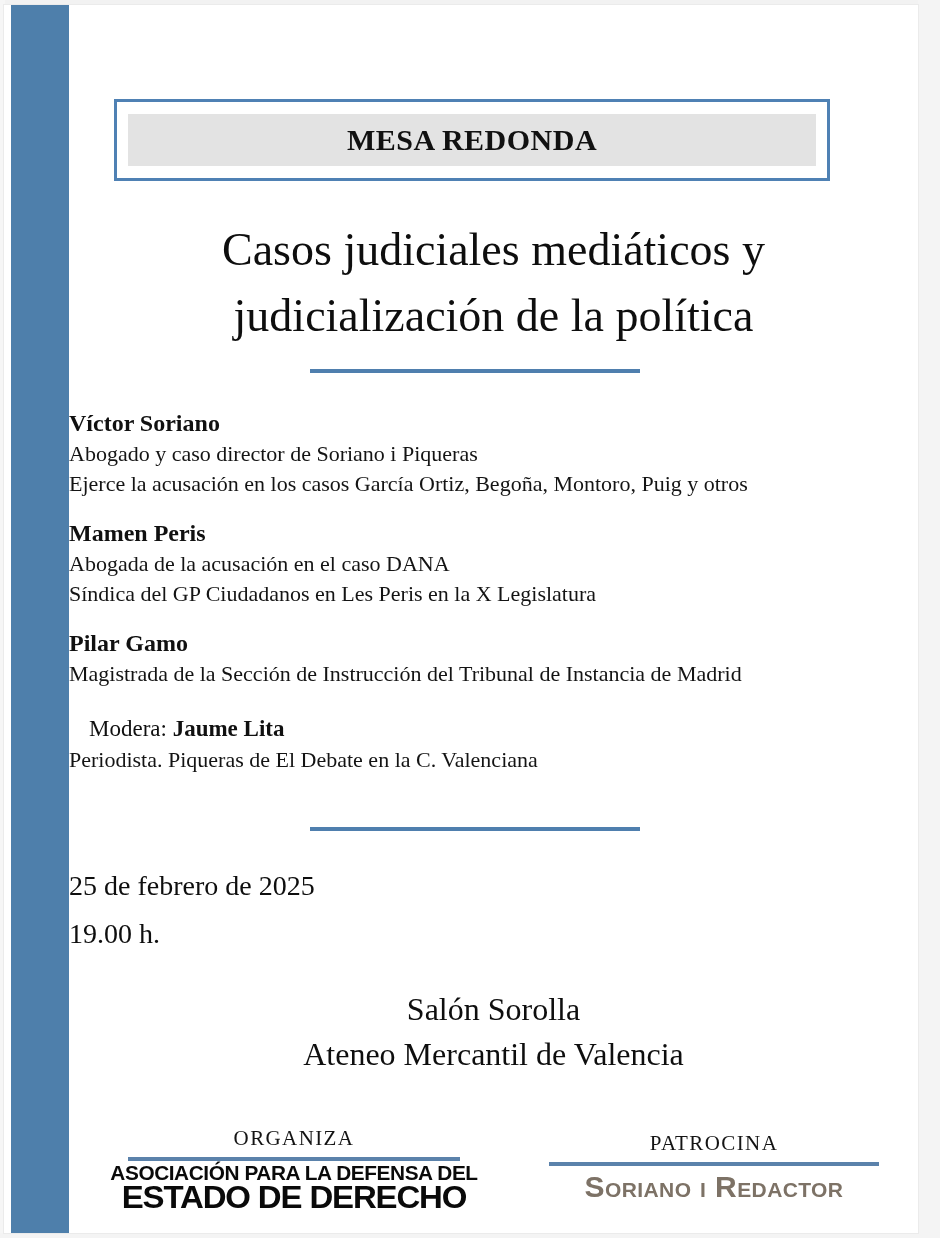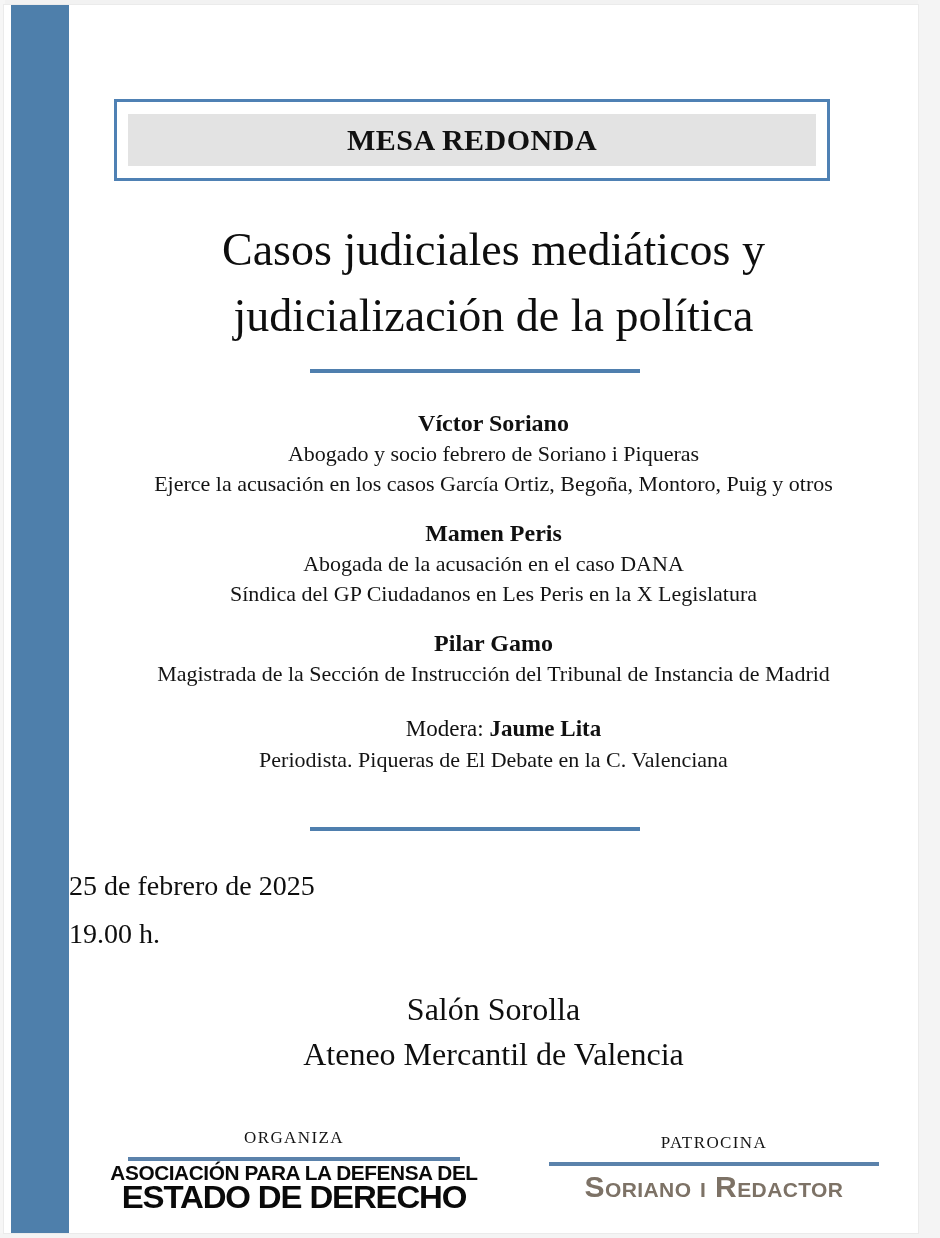--- a/index.html
+++ b/index.html
@@ -120,21 +120,20 @@
   }
   .rule-top { left: 241px; top: 364px; width: 330px; }
   .rule-bottom { left: 241px; top: 822px; width: 330px; }
 
   
   .speakers {
     position: absolute;
     left: 0;
     top: 402px;
     width: 849px;
-    text-align: center;
   }
   .speaker { margin-bottom: 18px; }
   .speaker:last-child { margin-bottom: 0; }
   .speaker-name {
     display: block;
     font-size: 24px;
     font-weight: bold;
     line-height: 32px;
     color: #101010;
   }
@@ -193,21 +192,21 @@
     height: 120px;
   }
   .footer-block {
     position: absolute;
     text-align: center;
   }
   .footer-block.organiza { left: 35px; top: 12px; width: 380px; }
   .footer-block.patrocina { left: 455px; top: 17px; width: 380px; }
 
   .footer-kicker {
-    font-size: 17px;
+    font-size: 21px;
     letter-spacing: 1.4px;
     color: #141414;
     line-height: 26px;
   }
   .footer-rule {
     height: 4px;
     background: #5b82ab;
     margin: 6px auto 2px auto;
   }
   .footer-block.organiza .footer-rule { width: 332px; }
@@ -271,21 +270,21 @@
       <span class="line">Casos judiciales mediáticos y</span>
       <span class="line">judicialización de la política</span>
     </div>
 
     <div class="rule rule-top"></div>
 
     <div class="speakers">
 
       <div class="speaker">
         <span class="speaker-name">Víctor Soriano</span>
-        <span class="speaker-role">Abogado y socio febrero de Soriano i Piqueras</span>
+        <span class="speaker-role">Abogado y caso director de Soriano i Piqueras</span>
         <span class="speaker-role">Ejerce la acusación en los casos García Ortiz, Begoña, Montoro, Puig y otros</span>
       </div>
 
       <div class="speaker">
         <span class="speaker-name">Mamen Peris</span>
         <span class="speaker-role">Abogada de la acusación en el caso DANA</span>
         <span class="speaker-role">Síndica del GP Ciudadanos en Les Peris en la X Legislatura</span>
       </div>
 
       <div class="speaker">

